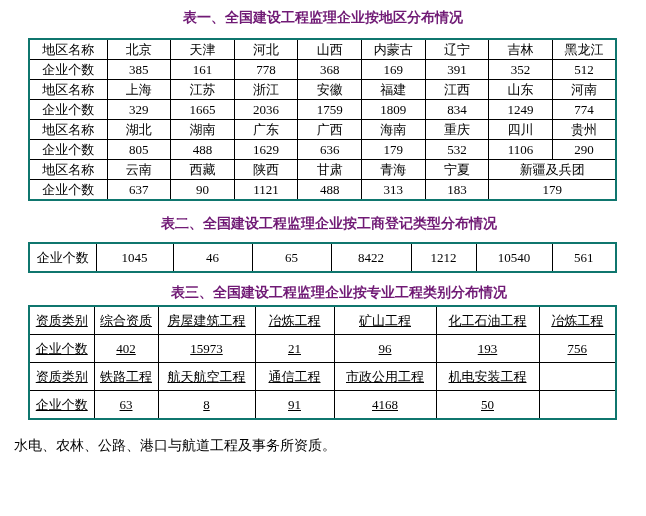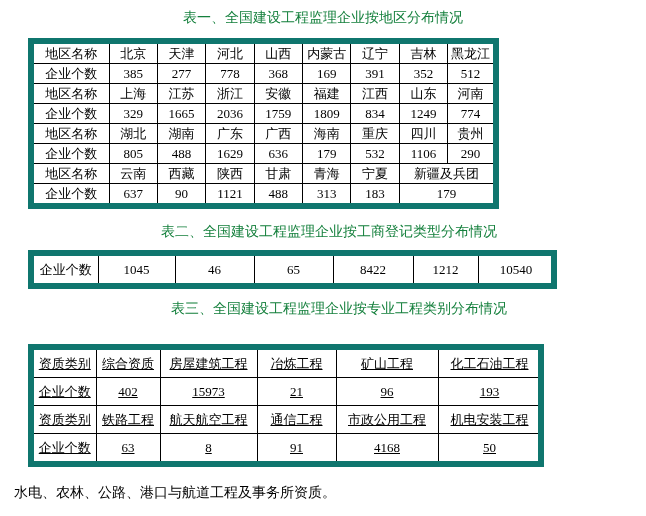--- a/index.html
+++ b/index.html
@@ -14,35 +14,35 @@
     background: #ffffff;
     color: #000000;
     font-family: "Liberation Serif", "DejaVu Serif", serif;
     overflow: hidden;
     box-sizing: border-box;
     padding-top: 8px;
   }
   .doc-title {
     font-family: "Liberation Sans", "DejaVu Sans", sans-serif;
     font-size: 14px;
-    font-weight: 400;
+    font-weight: 700;
     text-align: center;
-    color: #15803d;
+    color: #701a75;
     line-height: 18px;
   }
   .title-1 { margin: 0 0 12px 0; }
   .title-2 { margin: 13px 0 10px 12px; }
-  .title-3 { margin: 10px 0 27px 0; padding-left: 32px; }
+  .title-3 { margin: 10px 0 4px 0; padding-left: 32px; }
 
   table.stat-table {
     border-collapse: collapse;
     table-layout: fixed;
-    width: 471px;
+    width: 589px;
     margin-left: 28px;
-    border: 6px solid #0f766e;
+    border: 2px solid #0f766e;
   }
   table.stat-table td {
     border: 1px solid #000000;
     text-align: center;
     vertical-align: middle;
     font-size: 13px;
     line-height: 17px;
     padding: 1px 2px;
     overflow: hidden;
     white-space: nowrap;
@@ -87,21 +87,21 @@
         <td>河北</td>
         <td>山西</td>
         <td>内蒙古</td>
         <td>辽宁</td>
         <td>吉林</td>
         <td>黑龙江</td>
       </tr>
       <tr>
         <td>企业个数</td>
         <td>385</td>
-        <td>277</td>
+        <td>161</td>
         <td>778</td>
         <td>368</td>
         <td>169</td>
         <td>391</td>
         <td>352</td>
         <td>512</td>
       </tr>
       <tr>
         <td>地区名称</td>
         <td>上海</td>

